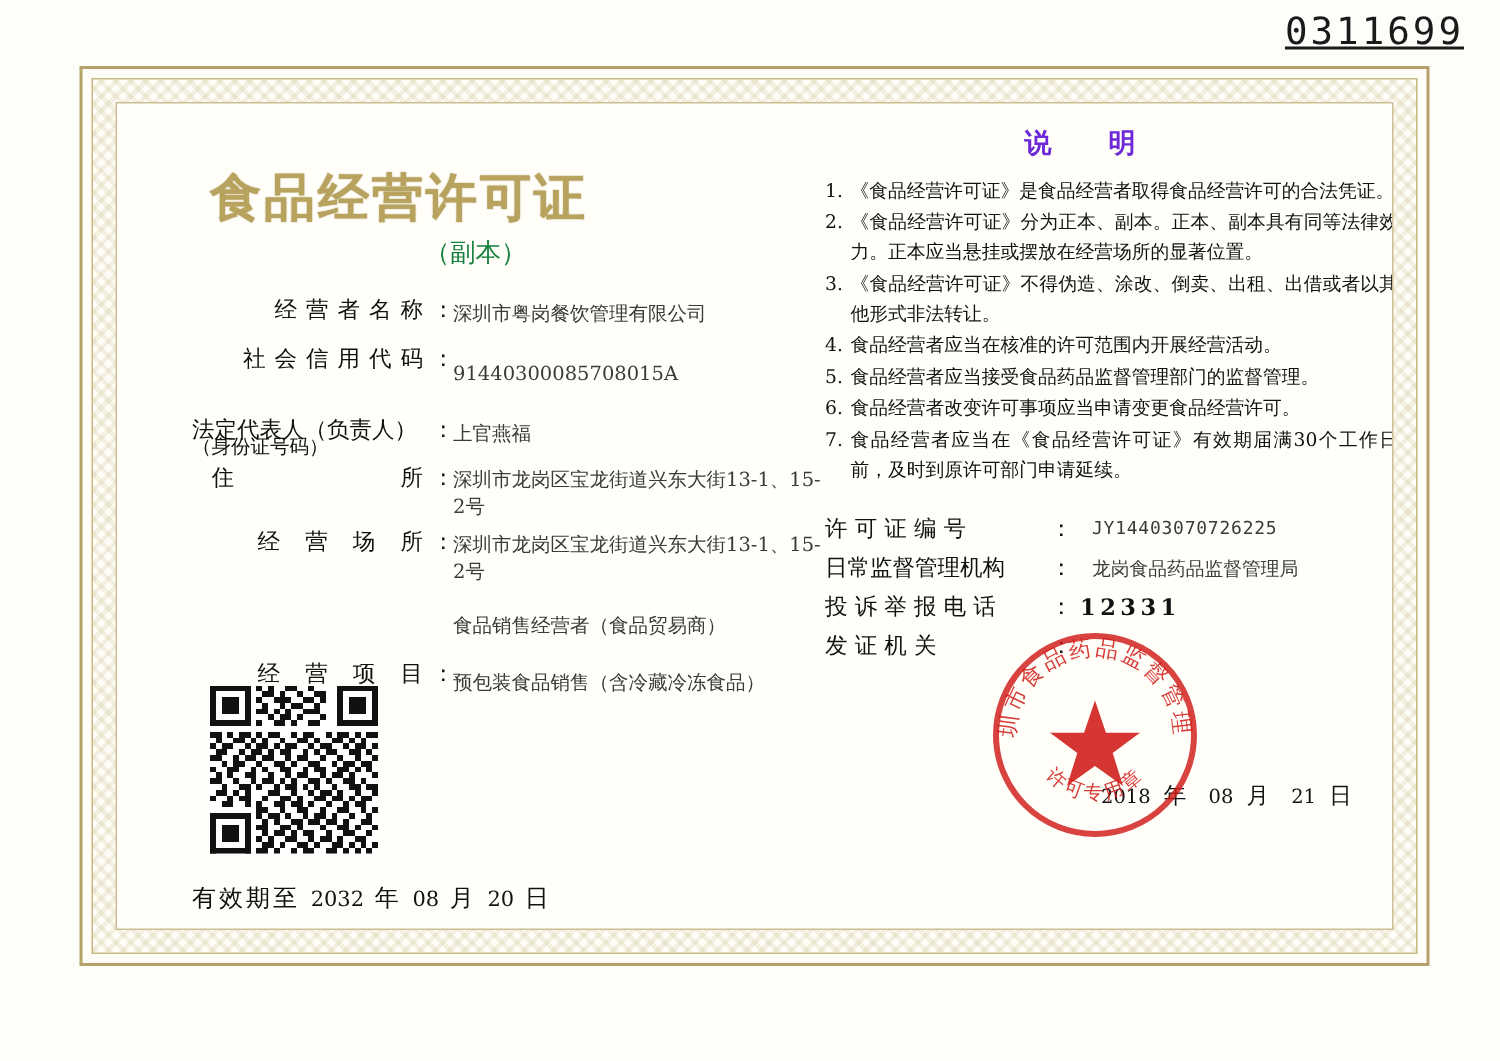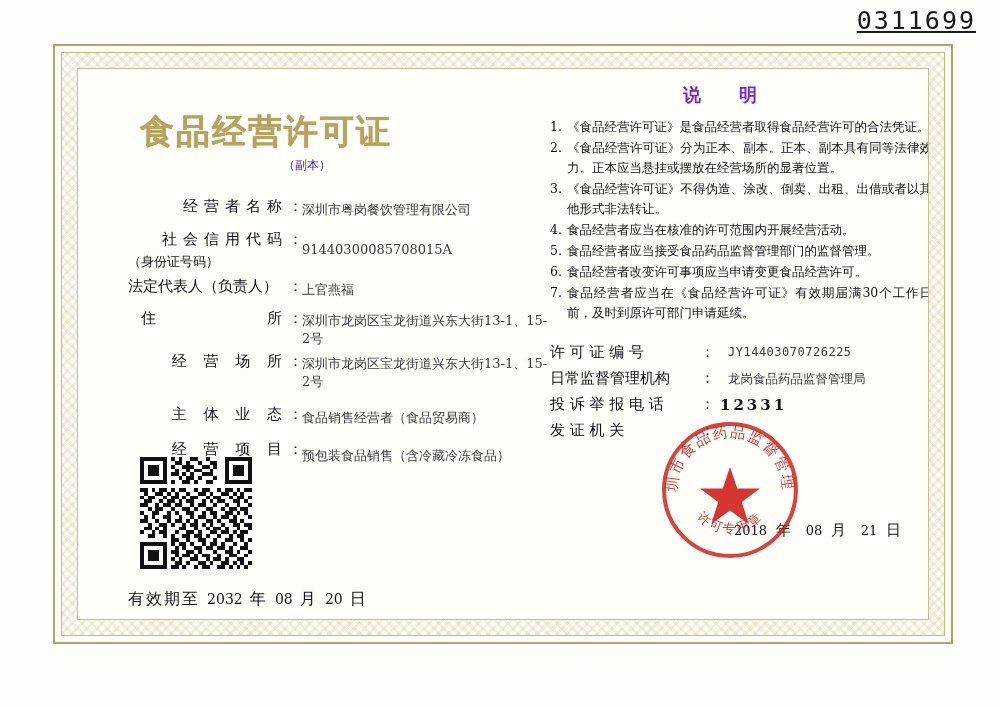--- a/index.html
+++ b/index.html
@@ -49,21 +49,21 @@
   .title{
     position:absolute;left:62px;top:40px;
     font-family:"DejaVu Serif","Liberation Serif",serif;
     font-size:34px;font-weight:bold;color:#b8a35e;
     letter-spacing:2px;
     text-shadow:0 0 1px #a08c45;
   }
   .subtitle{
     position:absolute;left:205px;top:88px;
     font-family:"DejaVu Serif","Liberation Serif",serif;
-    font-size:12px;color:#4c1d95;
+    font-size:17px;color:#15803d;
   }
   .field{
     position:absolute;left:50px;
     font-family:"DejaVu Serif","Liberation Serif",serif;
     font-size:15px;color:#111;
     white-space:nowrap;
   }
   .flabel{
     display:inline-block;width:160px;
     letter-spacing:0px;
@@ -72,21 +72,21 @@
   .fcolon{display:inline-block;width:14px;}
   .fval2{
     position:absolute;left:224px;
     font-size:13px;color:#3a3a3a;line-height:18px;
     font-family:"DejaVu Serif","Liberation Serif",serif;
     white-space:pre-line;
   }
   .sublabel{
     position:absolute;left:50px;
     font-family:"DejaVu Serif","Liberation Serif",serif;
-    font-size:13px;color:#111;
+    font-size:13px;color:#111;margin-top:36px;
   }
   
   .qr{
     position:absolute;left:62px;top:388px;width:112px;height:112px;
     background:#fff;
   }
   .qr svg{display:block;}
   
   .validity{
     position:absolute;left:50px;top:520px;
@@ -189,23 +189,20 @@
         <div class="field" style="top:240px">
           <span class="flabel sp">住　　　　　所</span><span class="fcolon">：</span>
         </div>
         <div class="fval2" style="top:243px">深圳市龙岗区宝龙街道兴东大街13-1、15-2号</div>
 
         <div class="field" style="top:283px">
           <span class="flabel sp">经 营 场 所</span><span class="fcolon">：</span>
         </div>
         <div class="fval2" style="top:286px">深圳市龙岗区宝龙街道兴东大街13-1、15-2号</div>
 
-        <div class="field" style="top:336px">
-          <span class="flabel sp">主 体 业 态</span><span class="fcolon">：</span>
-        </div>
         <div class="fval2" style="top:340px">食品销售经营者（食品贸易商）</div>
 
         <div class="field" style="top:371px">
           <span class="flabel sp">经 营 项 目</span><span class="fcolon">：</span>
         </div>
         <div class="fval2" style="top:378px">预包装食品销售（含冷藏冷冻食品）</div>
 
         <div class="qr">
           <svg width="112" height="112" viewBox="0 0 29 29" shape-rendering="crispEdges" aria-hidden="true">
             <rect width="29" height="29" fill="#fff"></rect>

